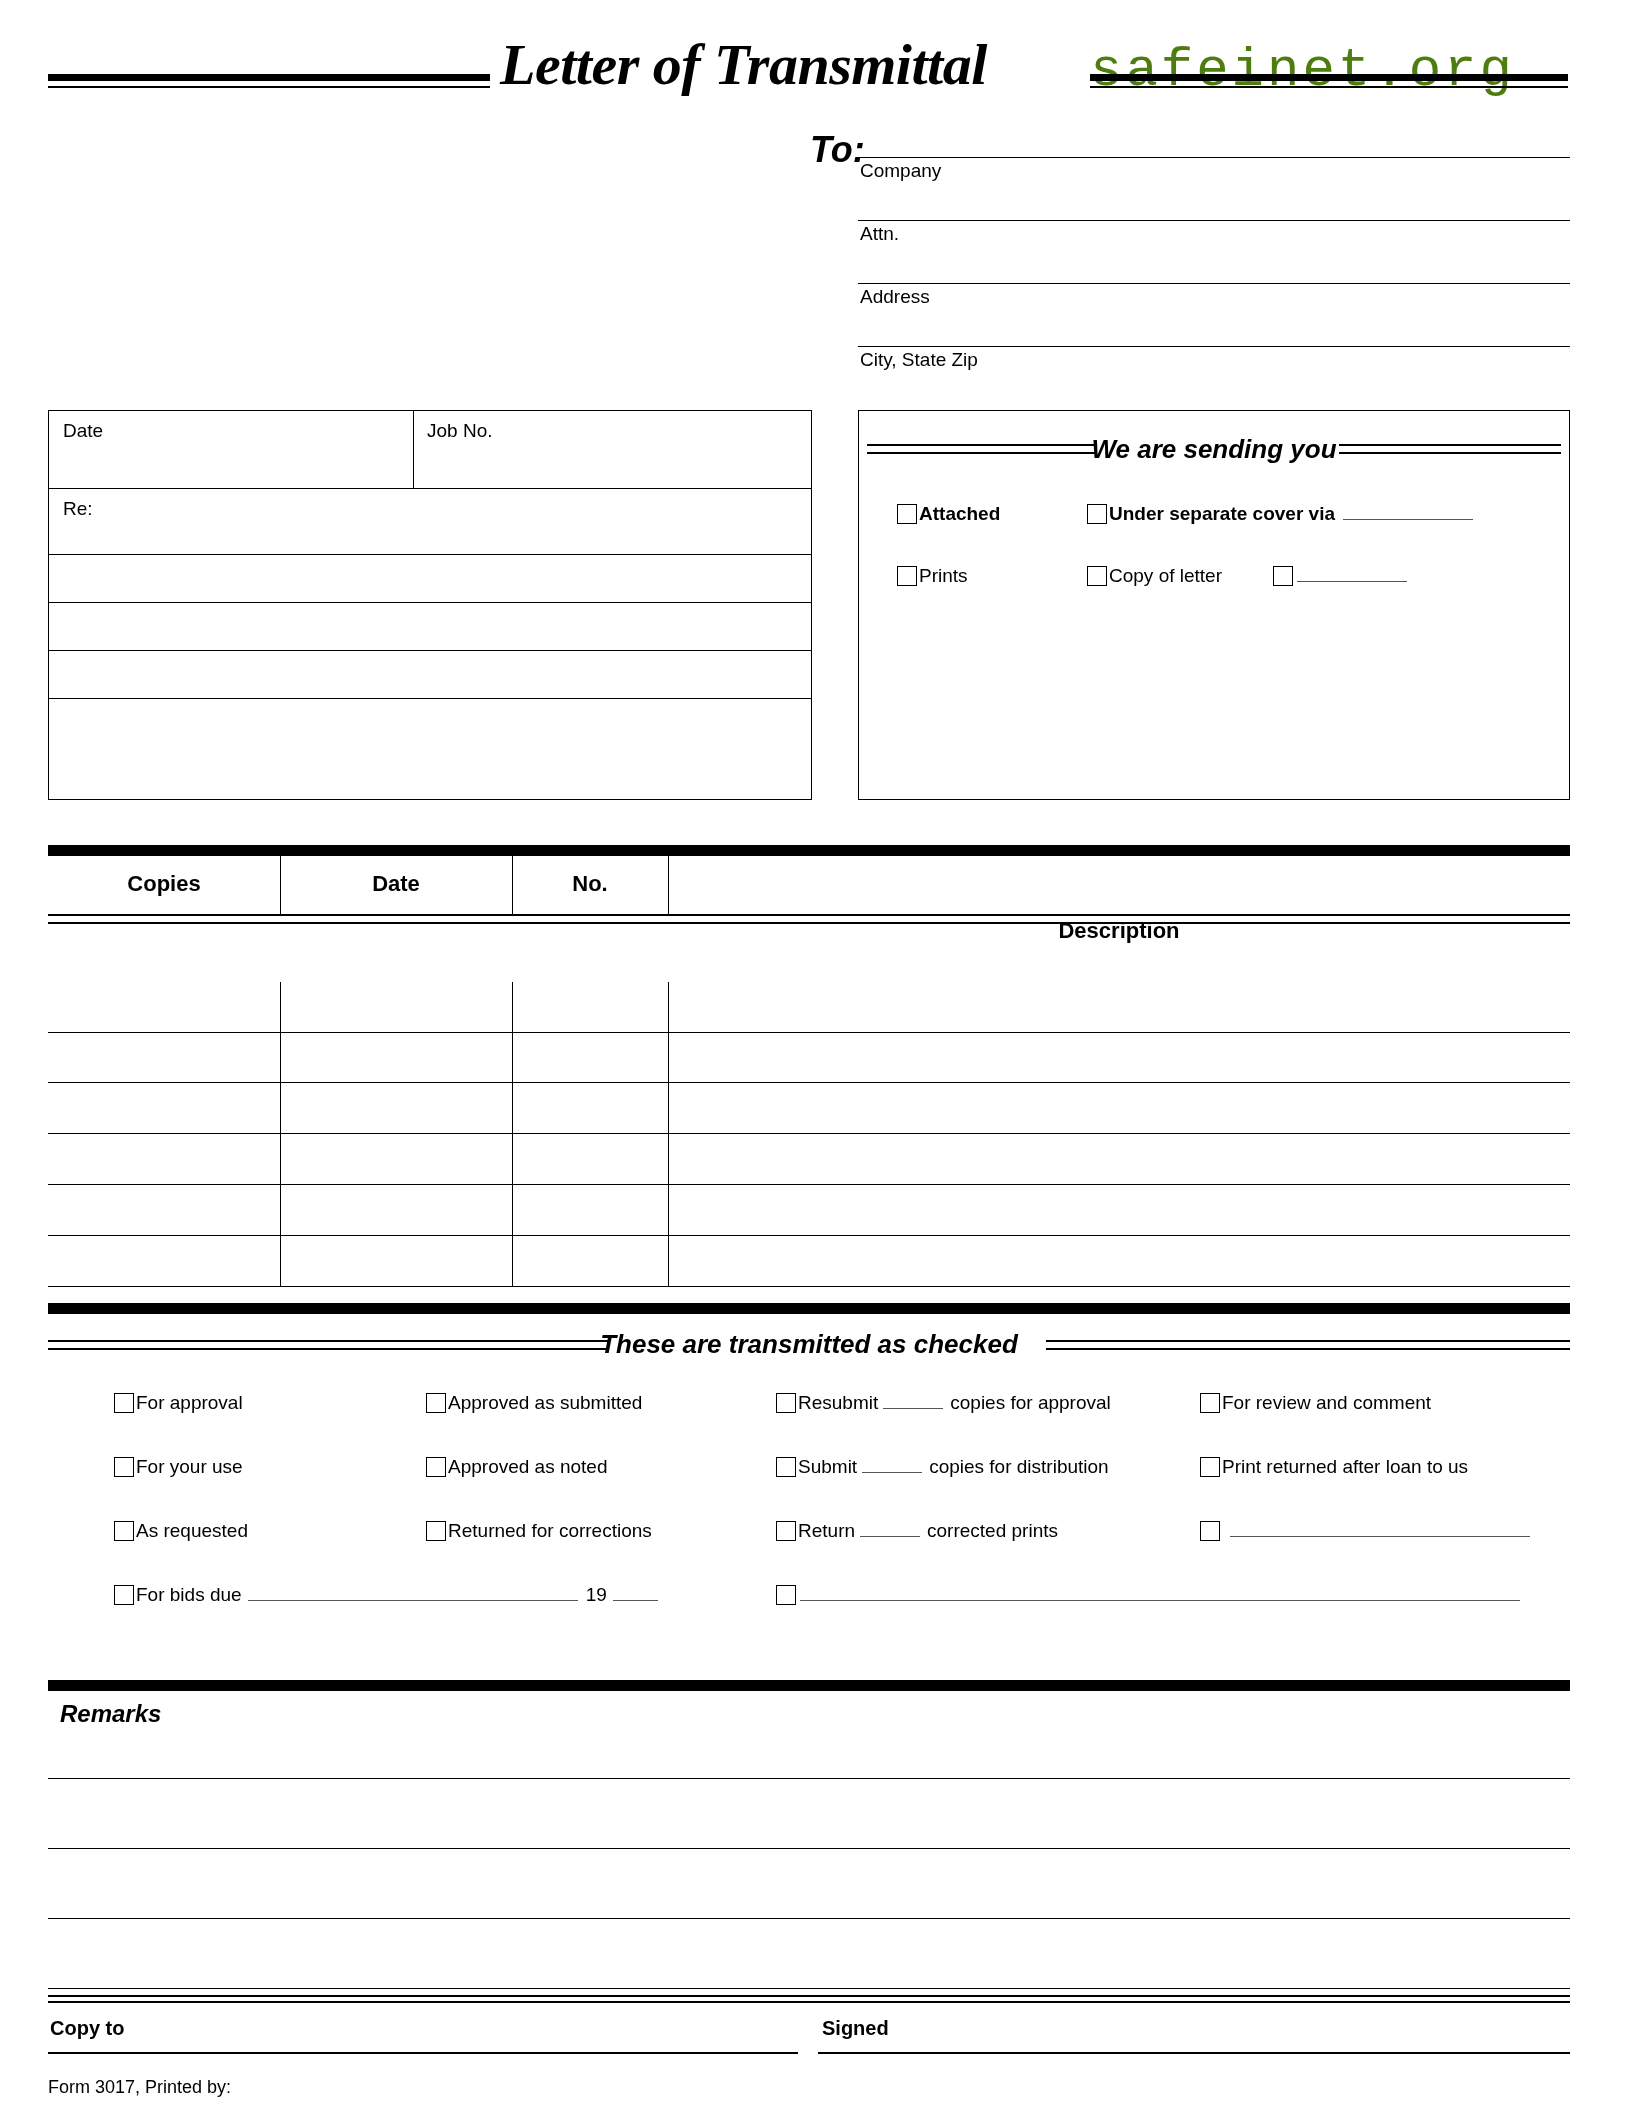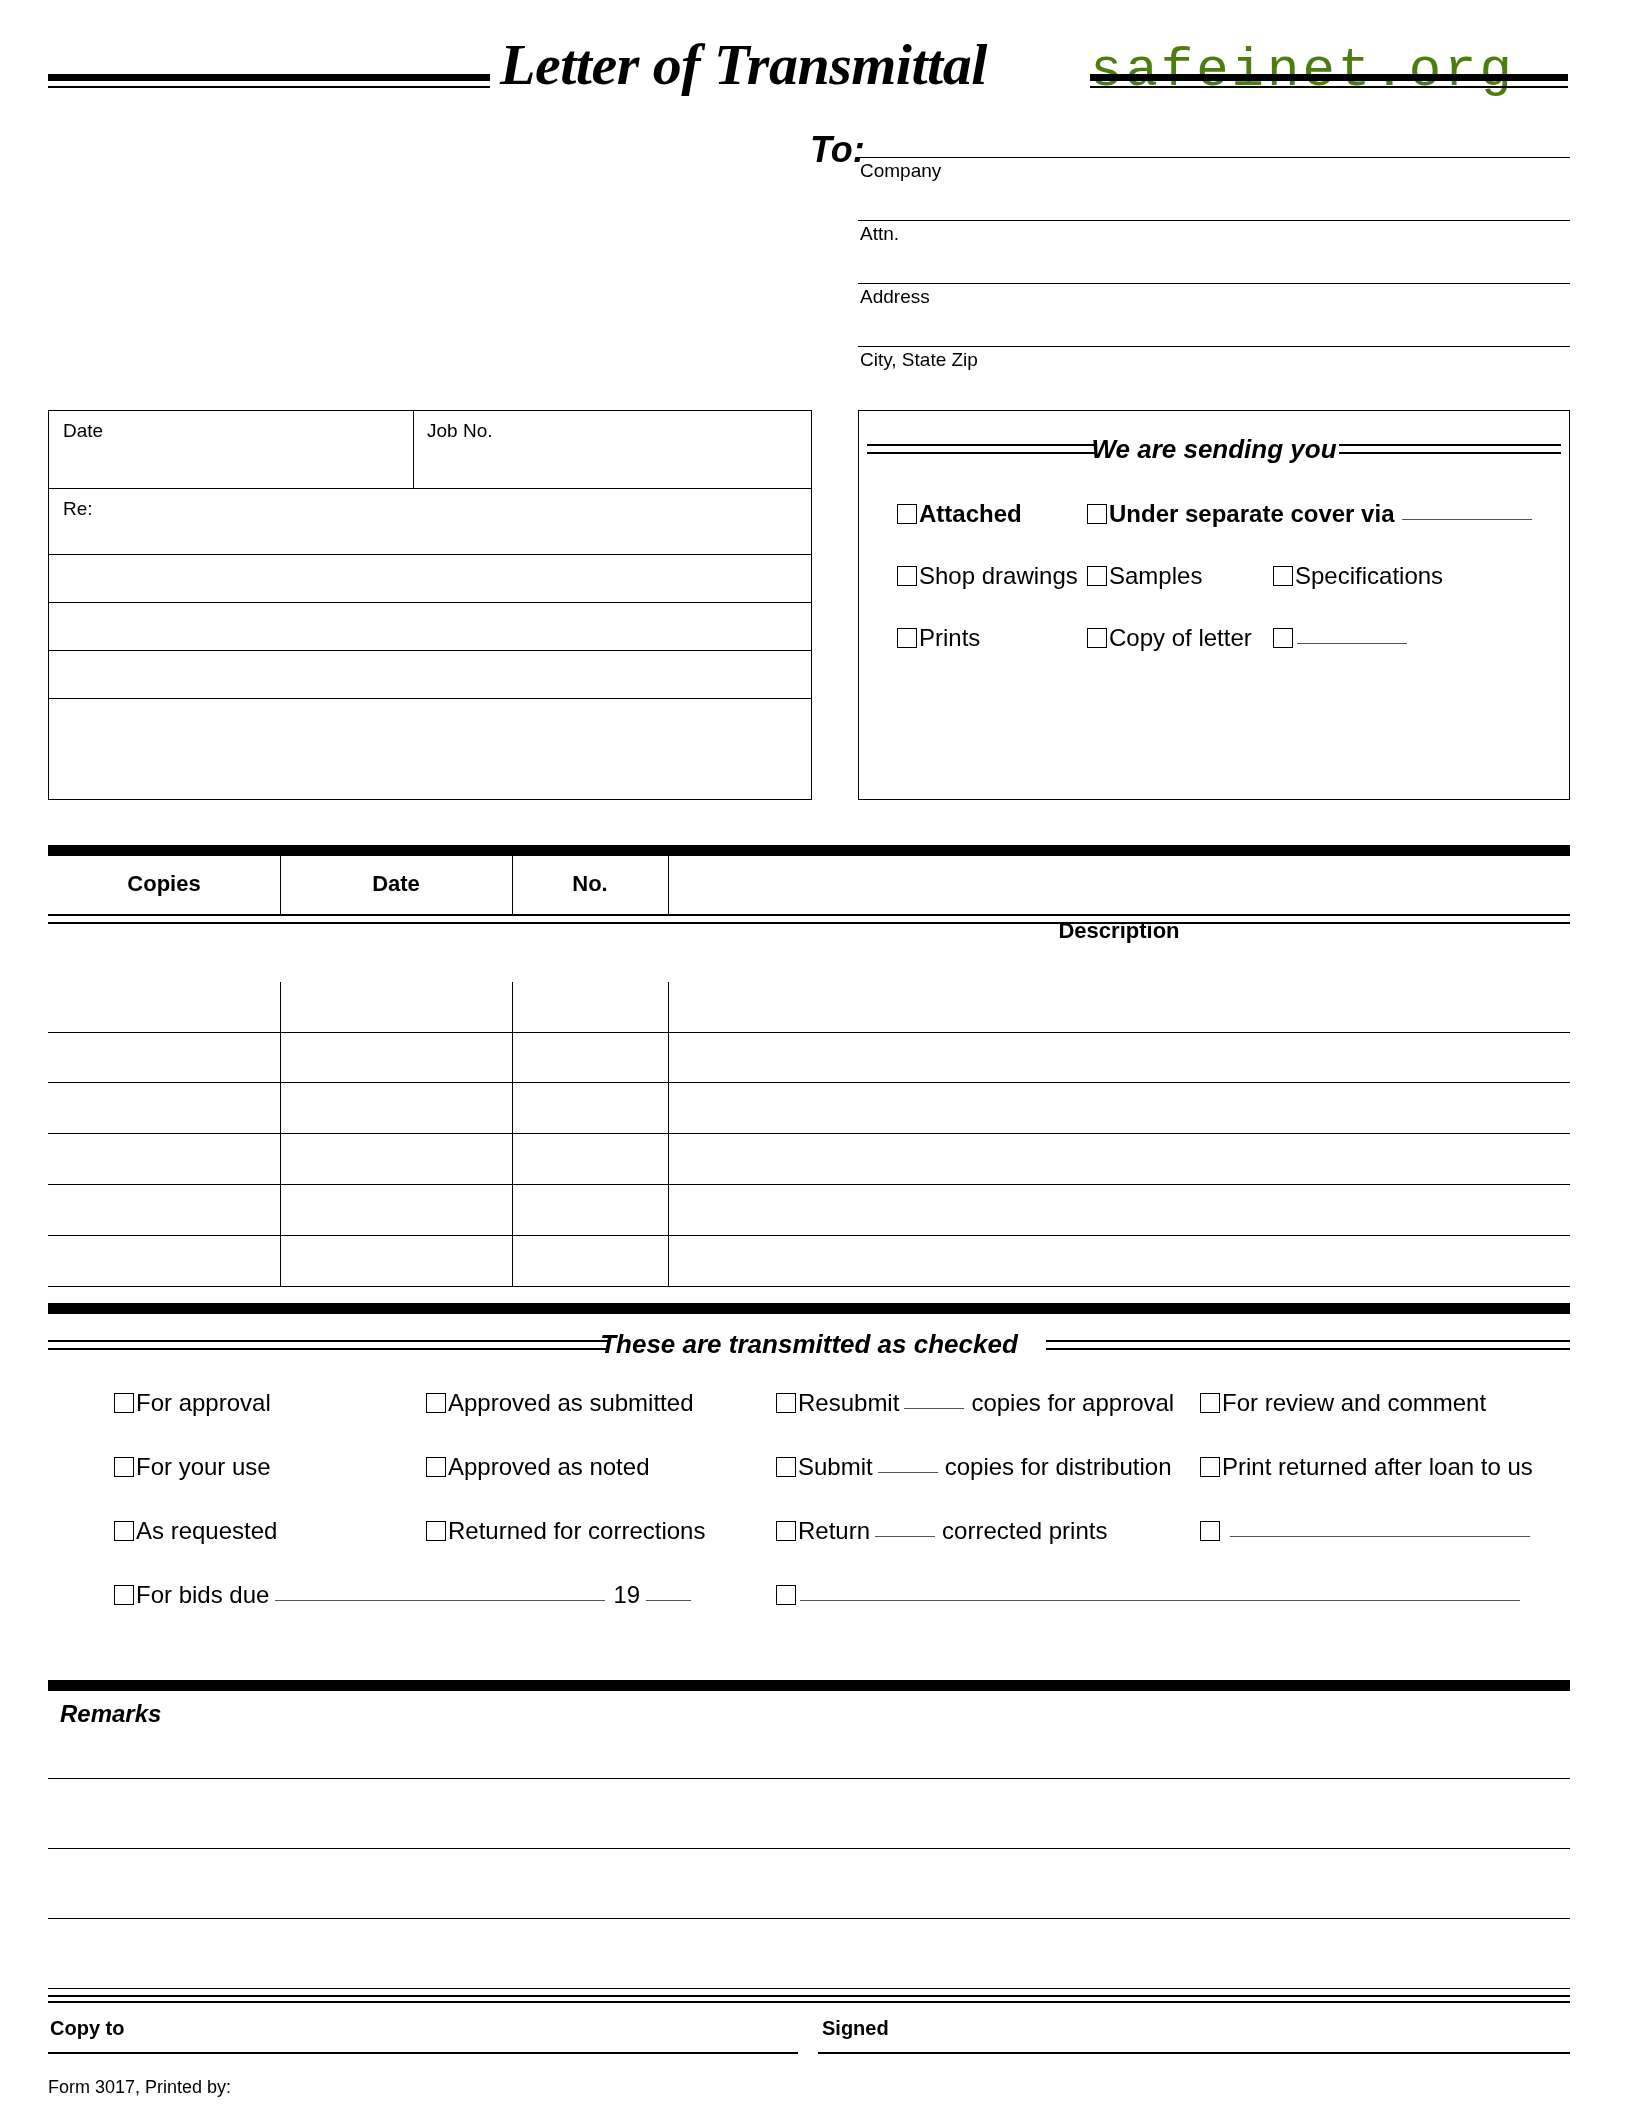--- a/index.html
+++ b/index.html
@@ -212,21 +212,21 @@
   .cbox {
     width: 20px;
     height: 20px;
     border: 1.8px solid #000;
     box-sizing: border-box;
     background: #fff;
     flex: 0 0 auto;
     margin-top: 1px;
   }
   .cb-label {
-    font-size: 24px;
+    font-size: 19px;
     line-height: 22px;
     padding-left: 2px;
   }
   .cb-label.bold { font-weight: 700; }
   .blank-rule {
     display: inline-block;
     border-bottom: 1.6px solid #555;
     height: 16px;
     vertical-align: baseline;
   }
@@ -514,34 +514,20 @@
           <span class="cbox"></span>
           <span class="cb-label bold">Attached</span>
         </div>
         <div class="sg-cell sg-c2">
           <span class="cbox"></span>
           <span class="cb-label bold">Under separate cover via</span>
           <span class="blank-rule bl-130"></span>
         </div>
       </div>
 
-      <div class="sg-row">
-        <div class="sg-cell sg-c1">
-          <span class="cbox"></span>
-          <span class="cb-label">Shop drawings</span>
-        </div>
-        <div class="sg-cell sg-c2">
-          <span class="cbox"></span>
-          <span class="cb-label">Samples</span>
-        </div>
-        <div class="sg-cell sg-c3">
-          <span class="cbox"></span>
-          <span class="cb-label">Specifications</span>
-        </div>
-      </div>
 
       <div class="sg-row">
         <div class="sg-cell sg-c1">
           <span class="cbox"></span>
           <span class="cb-label">Prints</span>
         </div>
         <div class="sg-cell sg-c2">
           <span class="cbox"></span>
           <span class="cb-label">Copy of letter</span>
         </div>

